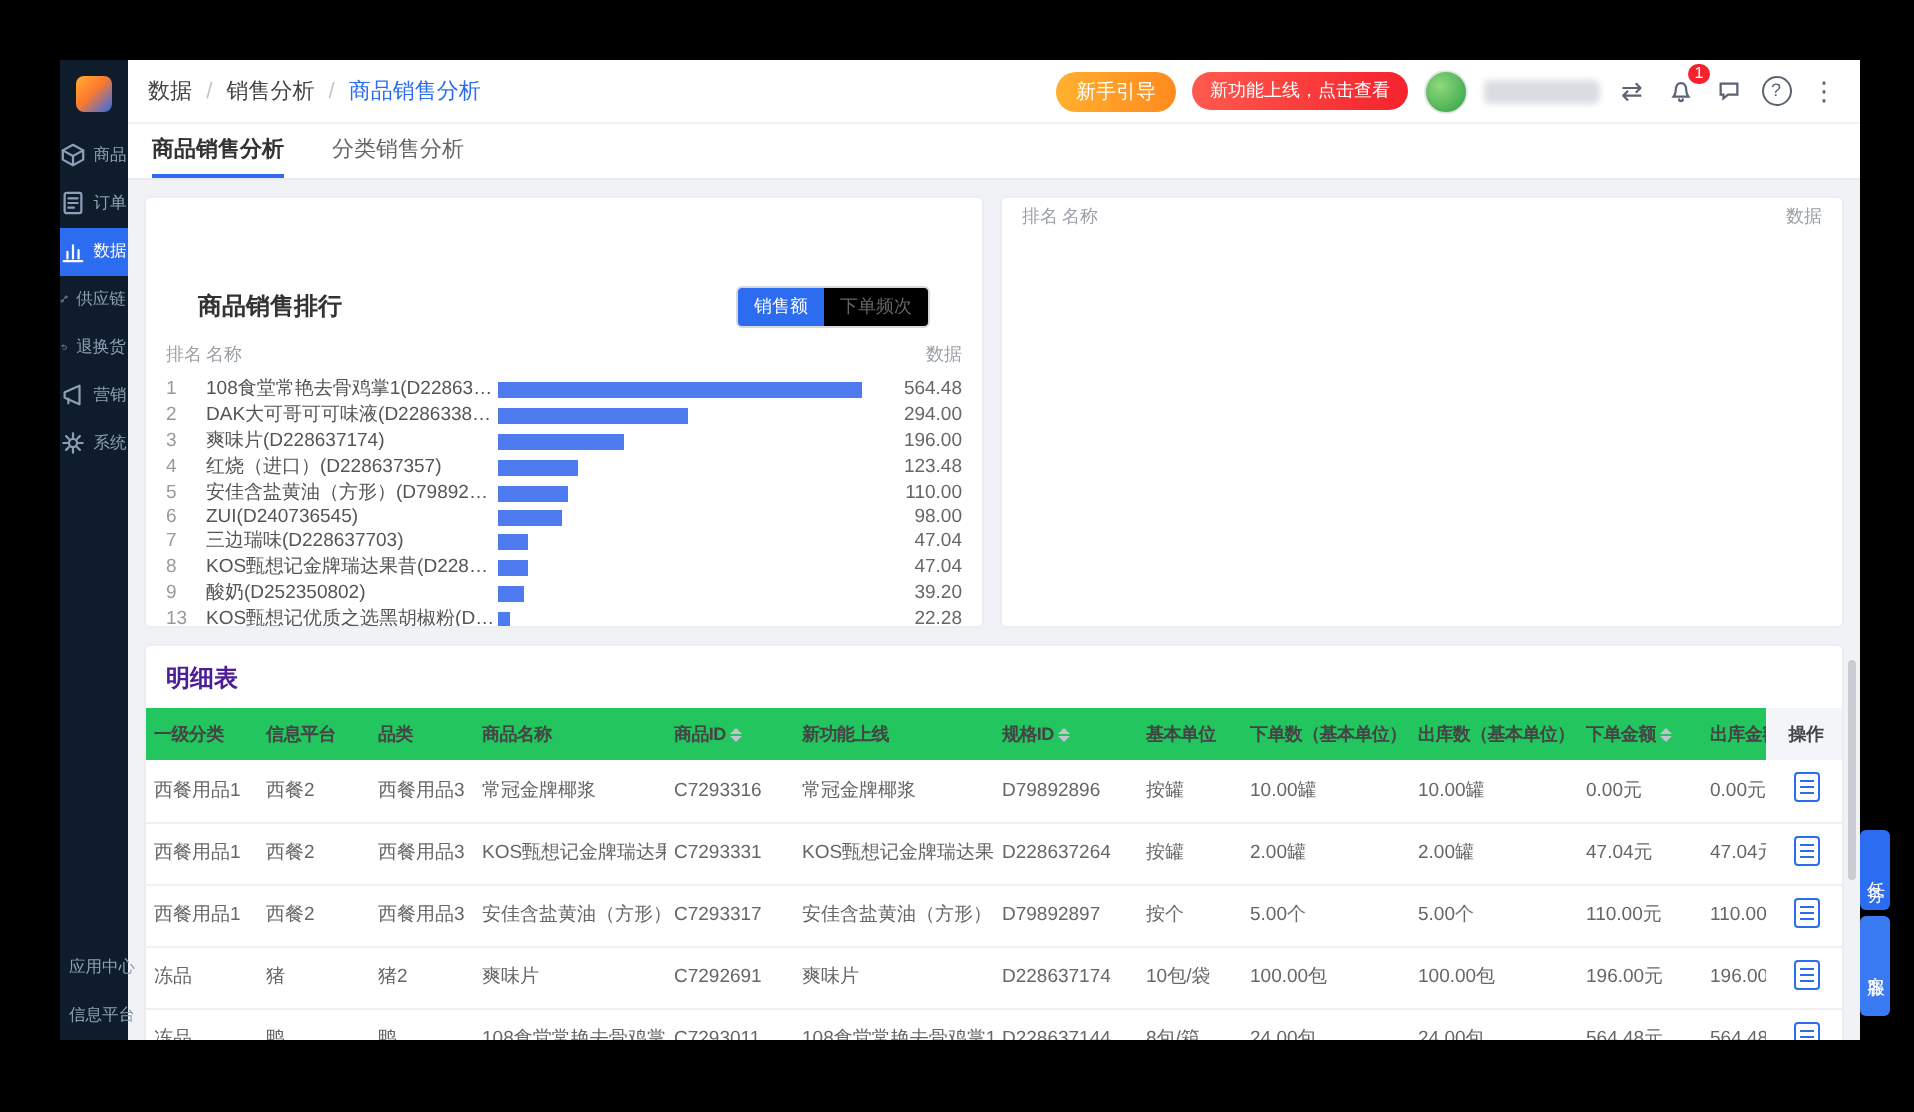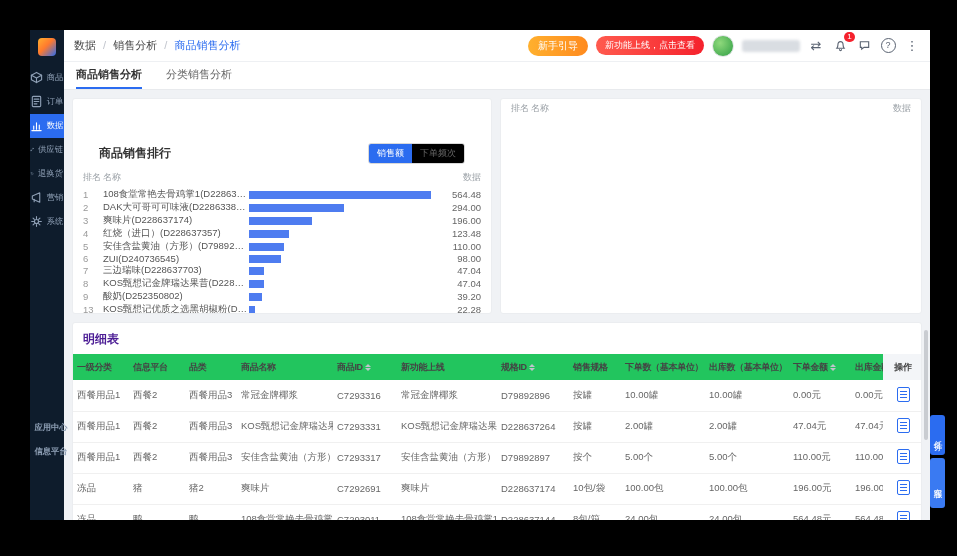--- a/index.html
+++ b/index.html
@@ -10,21 +10,21 @@
   
   .sidebar{position:absolute;left:0;top:0;bottom:0;width:34px;background:#0e1c2c;display:flex;
            flex-direction:column;align-items:center;z-index:6;}
   .logo{width:18px;height:18px;border-radius:4px;margin:8px 0 10px;
         background:linear-gradient(135deg,#ffb02e 0%,#ff7a2e 45%,#2b6cf0 100%);flex:none;}
   .sitem{width:100%;padding:5px 0 6px;display:flex;flex-direction:row;align-items:center;gap:3px;
          color:#8fa0b6;cursor:pointer;}
   .sitem.active{background:#2b6cf0;color:#fff;}
   .sitem svg{width:13px;height:13px;stroke:currentColor;fill:none;stroke-width:1.2;stroke-linecap:round;stroke-linejoin:round;}
   .slabel{font-size:9px;transform:scale(.92);white-space:nowrap;}
-  .sbottom{margin-top:auto;width:100%;padding-bottom:56px;display:flex;flex-direction:column;font-weight:bold;}
+  .sbottom{margin-top:auto;width:100%;display:flex;flex-direction:column;}
 
   
   .topbar{position:absolute;left:34px;right:0;top:0;height:32px;background:#fff;display:flex;align-items:center;
           padding:0 10px;gap:8px;border-bottom:1px solid #eef0f3;z-index:5;box-sizing:border-box;}
   .crumb{font-size:11px;color:#444;white-space:nowrap;}
   .crumb .sep{color:#c0c4cc;margin:0 4px;}
   .crumb .cur{color:#2b6cf0;}
   .spacer{flex:1;}
   .search{display:flex;align-items:center;width:152px;height:20px;border:1px solid #e3e5e8;border-radius:3px;
           padding:0 6px;background:#fff;gap:4px;flex:none;}
@@ -366,21 +366,21 @@
           <th>商品名称</th>
           <th><span>商品ID</span><span class="sorter">
                   <i class="up"></i>
                   <i class="dn"></i>
                 </span></th>
           <th>新功能上线</th>
           <th><span>规格ID</span><span class="sorter">
                   <i class="up"></i>
                   <i class="dn"></i>
                 </span></th>
-          <th>销售规格</th>
+          <th>基本单位</th>
           <th><span>下单数（基本单位）</span></th>
           <th><span>出库数（基本单位）</span></th>
           <th><span>下单金额</span><span class="sorter">
                   <i class="up"></i>
                   <i class="dn"></i>
                 </span></th>
           <th><span>出库金额</span></th>
           <th class="opcell">操作</th>
         </tr>
         </thead>

